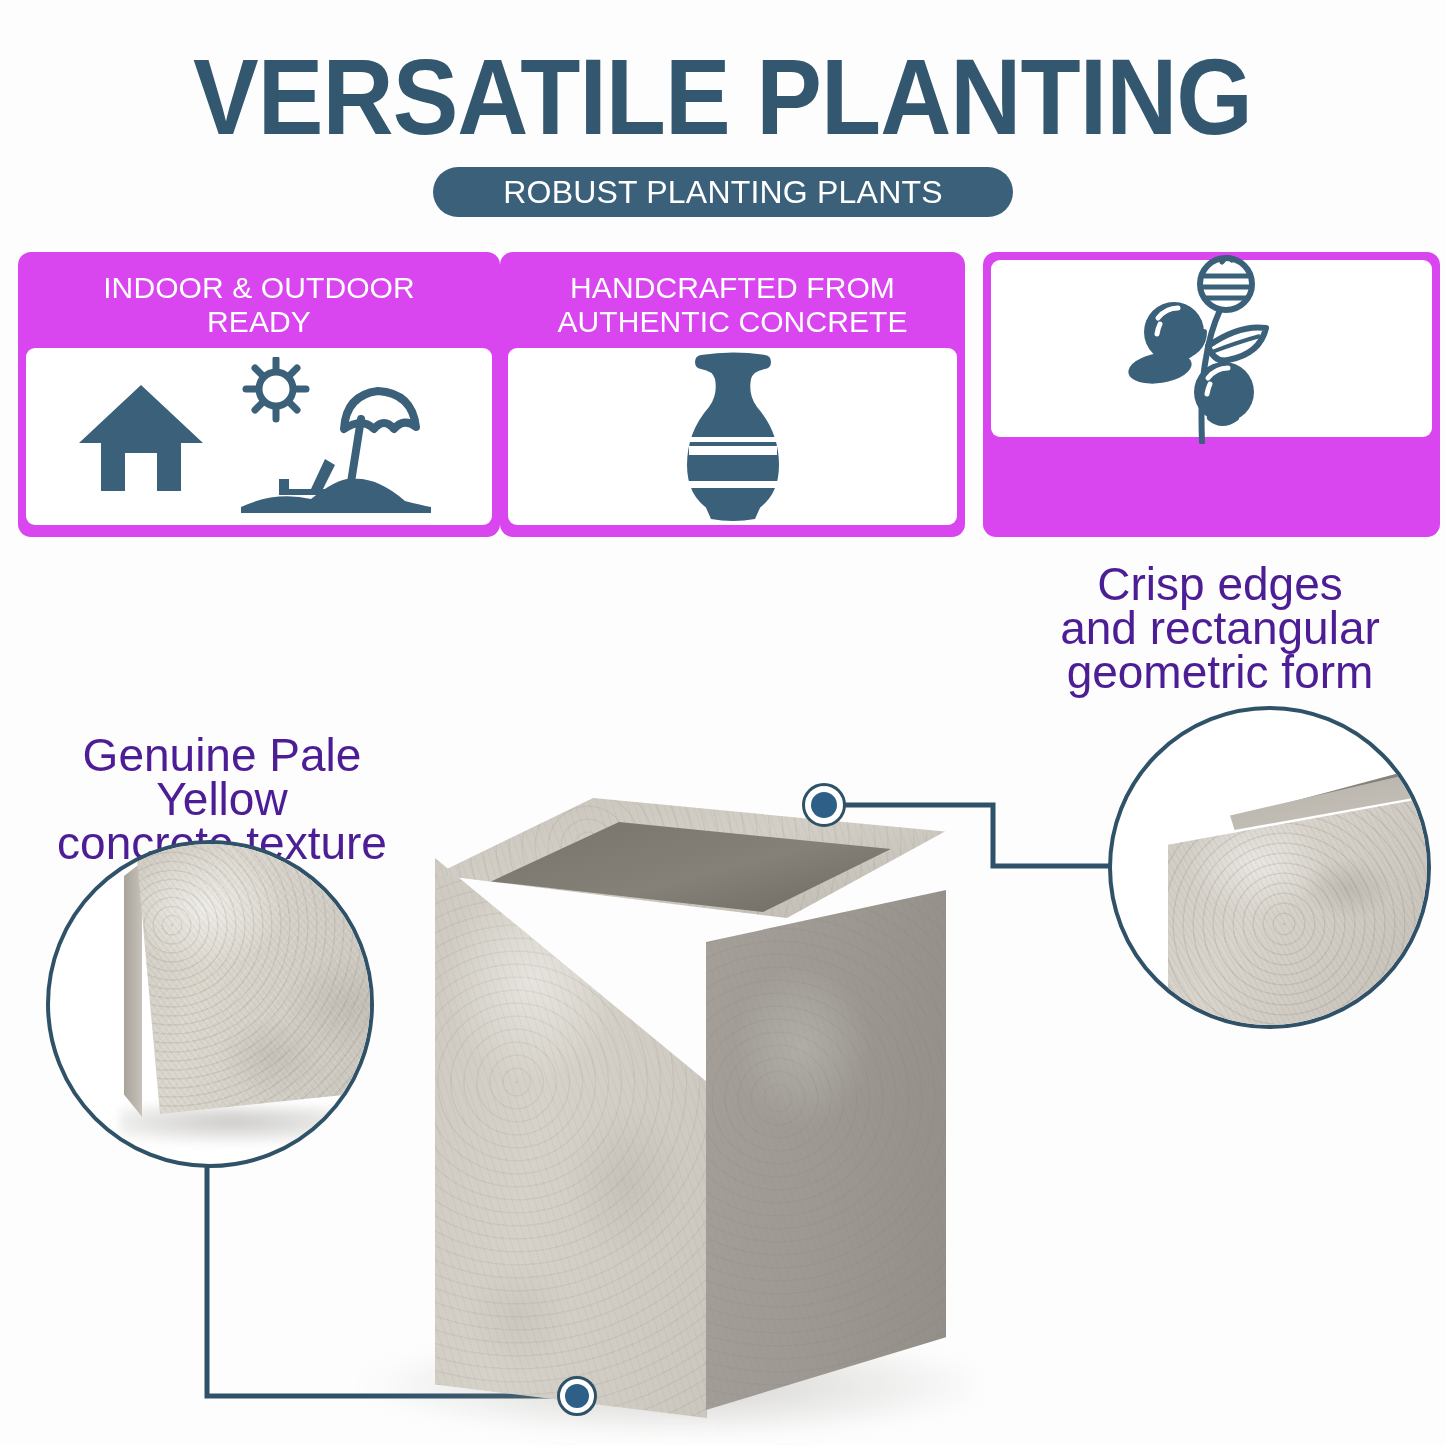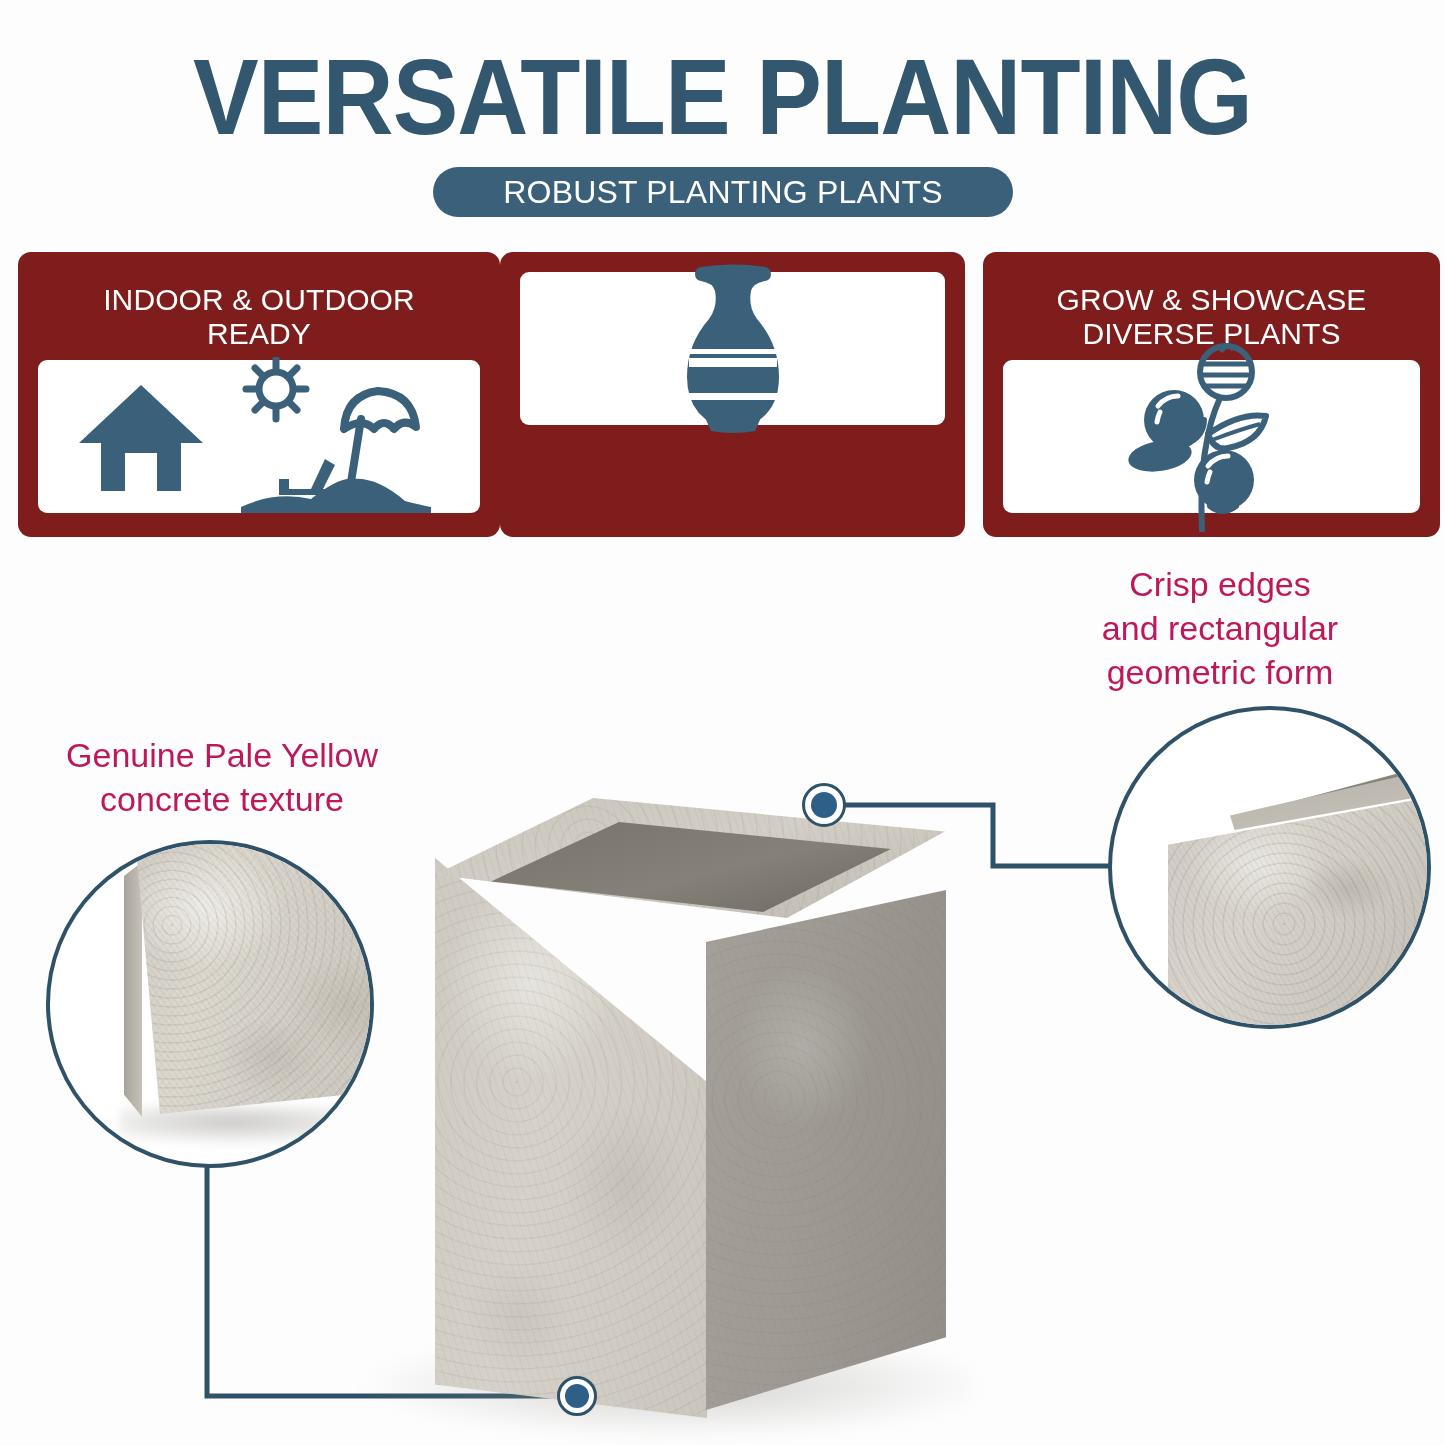--- a/index.html
+++ b/index.html
@@ -49,23 +49,23 @@
     letter-spacing: 0.2px;
     white-space: nowrap;
   }
 
   
   .card {
     position: absolute;
     top: 252px;
     height: 285px;
     border-radius: 13px;
-    background: #7f1d1d;
+    background: #d946ef;
     box-sizing: border-box;
-    padding: 20px;
+    padding: 8px;
     overflow: hidden;
   }
   #card-0 { left: 18px;  width: 482px; }
   #card-1 { left: 500px; width: 465px; }
   #card-2 { left: 983px; width: 457px; }
 
   .card-title {
     color: #ffffff;
     font-size: 30px;
     line-height: 34px;
@@ -82,22 +82,22 @@
     display: flex;
     align-items: center;
     justify-content: center;
     gap: 26px;
   }
   .card-body svg { display: block; }
 
   
   .callout-label {
     position: absolute;
-    color: #be185d;
-    font-size: 34px;
+    color: #4c1d95;
+    font-size: 46px;
     line-height: 44px;
     white-space: pre-line;
   }
   #label-right {
     top: 562px;
     left: 1020px;
     width: 400px;
     text-align: center;
   }
   #label-left {
@@ -304,36 +304,36 @@
         <path d="M113 72 q2 -34 34 -38 q34 2 38 36 q-12 -10 -22 2 q-10 -12 -20 0 q-12 -12 -30 0 z" fill="none" stroke="#3a607a" stroke-width="8" stroke-linejoin="round"></path>
         <line x1="130" y1="62" x2="118" y2="138" stroke="#3a607a" stroke-width="8" stroke-linecap="round"></line>
         <path d="M48 138 l0 -16 l10 0 l0 10 l22 0 l14 -30 l10 6 l-12 24 l10 0 l0 6 z" fill="#3a607a"></path>
         <path d="M10 150 q34 -16 70 -8 q28 -22 42 -20 q24 -2 52 22 q16 4 26 6 l0 6 l-190 0 z" fill="#3a607a"></path>
       </svg>
     </span>
   </div>
 </div>
 
 <div class="card" id="card-1">
+  <div class="card-title">HANDCRAFTED FROM
+AUTHENTIC CONCRETE</div>
   <div class="card-body">
     <span>
       <svg width="140" height="172" viewBox="0 0 140 172">
         <path fill="#3a607a" d="M38 4 q32 -5 64 0 q6 1 6 7 q0 6 -6 7 q-12 2 -14 10 q-3 16 6 28 q22 25 22 58 q0 44 -46 54 q-46 -10 -46 -54 q0 -33 22 -58 q9 -12 6 -28 q-2 -8 -14 -10 q-6 -1 -6 -7 q0 -6 6 -7 z"></path>
         <rect x="26" y="86" width="88" height="5" fill="#ffffff"></rect>
         <rect x="26" y="95" width="88" height="9" fill="#ffffff"></rect>
         <rect x="24" y="130" width="92" height="7" fill="#ffffff"></rect>
         <path fill="#3a607a" d="M40 150 q30 7 60 0 l-8 18 q-22 4 -44 0 z"></path>
       </svg>
     </span>
   </div>
 </div>
 
 <div class="card" id="card-2">
-  <div class="card-title">GROW &amp; SHOWCASE
-DIVERSE PLANTS</div>
   <div class="card-body">
     <span>
       <svg width="175" height="190" viewBox="0 0 175 190">
         <path d="M78 188 q-2 -54 4 -84 q4 -26 14 -48" fill="none" stroke="#3a607a" stroke-width="6" stroke-linecap="round"></path>
         <circle cx="102" cy="30" r="26" fill="none" stroke="#3a607a" stroke-width="6"></circle>
         <g stroke="#3a607a" stroke-width="5" fill="none" stroke-linecap="round">
           <line x1="80" y1="22" x2="124" y2="22"></line>
           <line x1="77" y1="33" x2="127" y2="33"></line>
           <line x1="82" y1="44" x2="122" y2="44"></line>
         </g>

